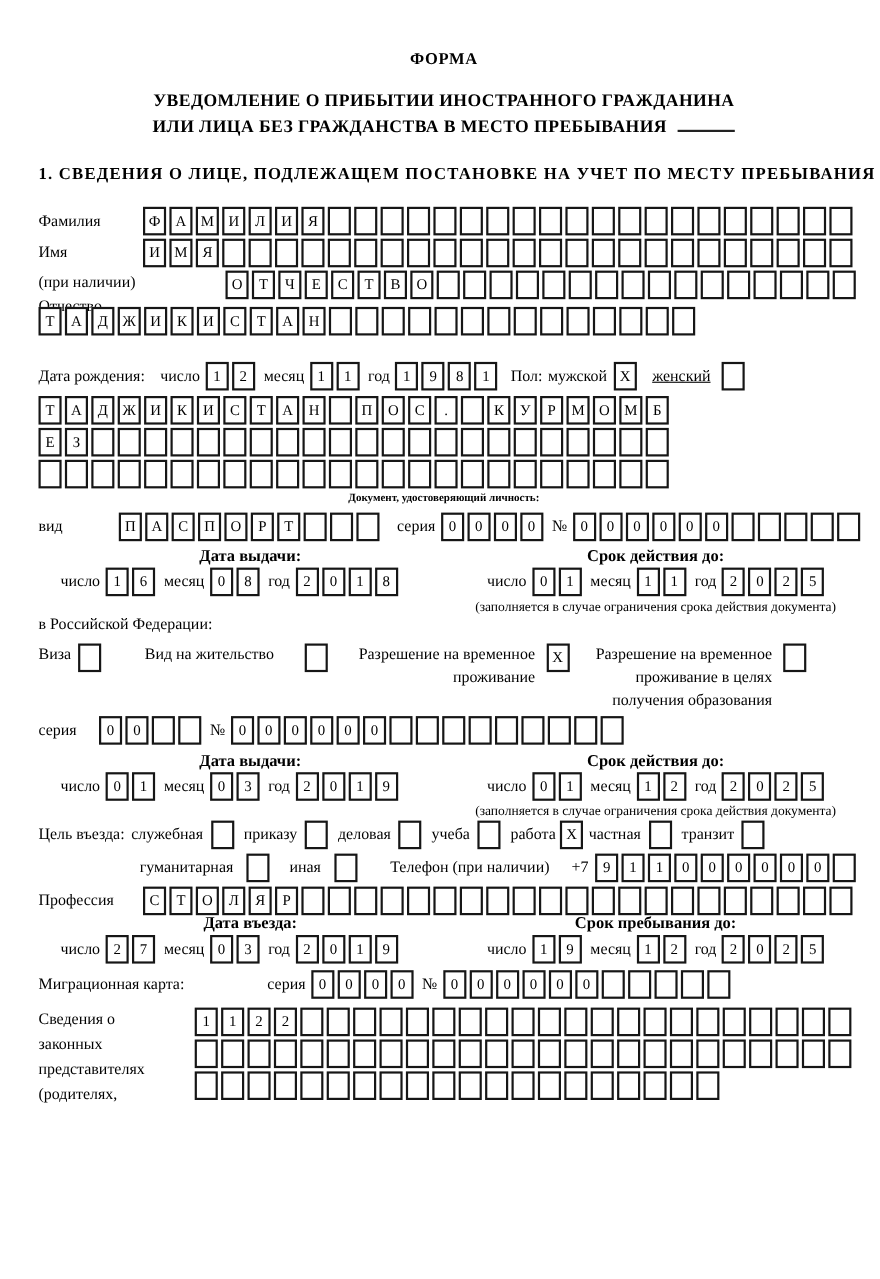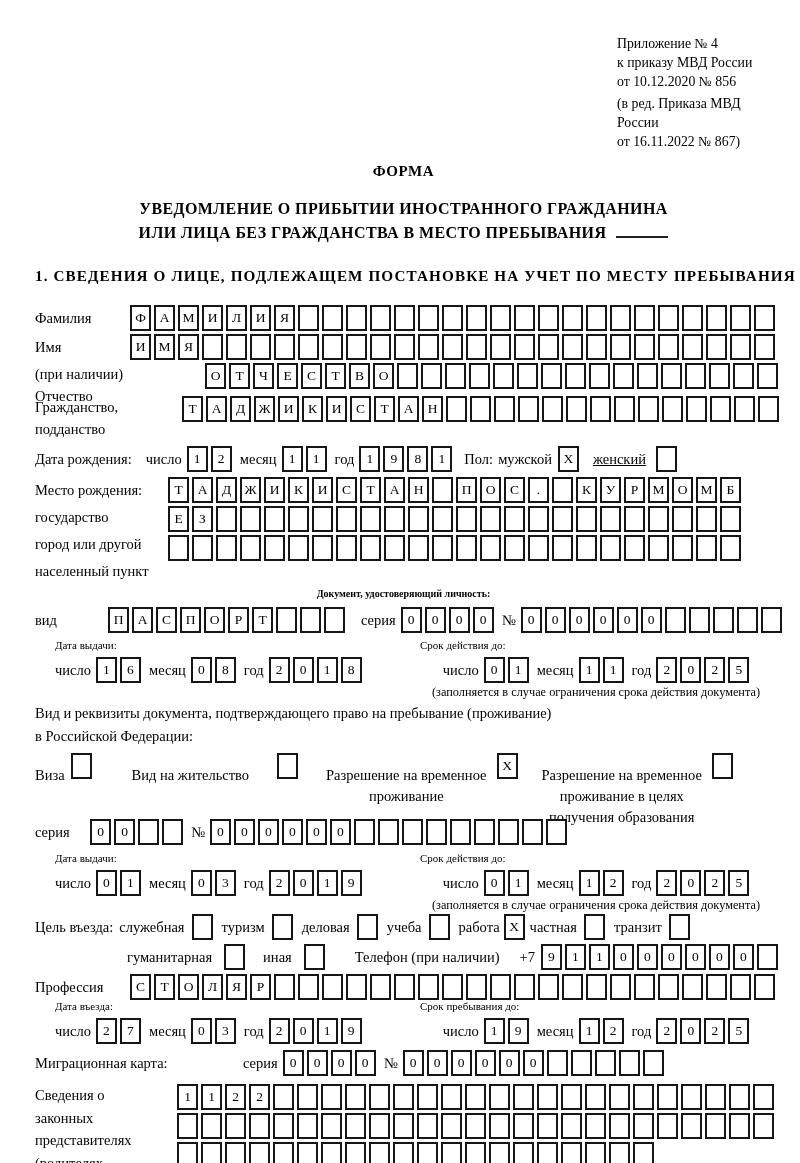--- a/index.html
+++ b/index.html
@@ -39,50 +39,43 @@
   }
   .stack { display:flex; flex-direction:column; gap:3px; }
   .gap6 { margin-left:6px; } .gap10 { margin-left:10px; } .gap14 { margin-left:14px;text-decoration:underline; }
   .gap20 { margin-left:20px; } .gap30 { margin-left:30px; }
   .center-bold { text-align:center; font-weight:bold; font-size:10px; }
   
   .dates-pair { display:flex; align-items:flex-start; margin-top:6px; }
   .dates-col { display:flex; flex-direction:column; }
   .dates-left { width:345px; margin-left:20px; }
   .dates-right { width:352px; margin-left:20px; }
-  .dates-head { text-align:left; height:17px; font-size:11px; }
+  .dates-head { text-align:center; height:17px; font-size:15px;font-weight:bold; }
   .dates-row { display:flex; align-items:center; height:26px; margin-top:1px; white-space:nowrap; }
   .dlbl { flex:none; margin:0 5px 0 8px; }
   .dlbl-first { margin-left:0; }
   .note { font-size:12.3px; text-align:center; margin-top:2px; height:16px; }
   
   .res-line { height:23px; margin-top:4px; white-space:nowrap; }
   .options-row { display:flex; align-items:flex-start; height:64px; margin-top:2px; }
   .opt { display:flex; align-items:flex-start; }
-  .opt-label { line-height:21px; text-align:center;margin-top:12px; }
+  .opt-label { line-height:21px; text-align:right; }
   .opt .cb { margin-left:10px; margin-top:0; }
   
   .purpose-row { display:flex; align-items:center; height:26px; margin-top:4px; white-space:nowrap; }
   .pair { display:flex; align-items:center; }
   .pair .cb { margin-left:7px; }
   
   .guardians { display:flex; align-items:flex-start; margin-top:8px; }
 </style>
 </head>
 <body>
 
 <div class="page">
 
-  <div class="appendix">
-    <div>Приложение № 4</div>
-    <div>к приказу МВД России</div>
-    <div>от 10.12.2020 № 856</div>
-    <div class="rev">(в ред. Приказа МВД России</div>
-    <div>от 16.11.2022 № 867)</div>
-  </div>
   <div class="forma">ФОРМА</div>
 
   <div class="title">
     <div>УВЕДОМЛЕНИЕ О ПРИБЫТИИ ИНОСТРАННОГО ГРАЖДАНИНА</div>
     <div>
       <span>ИЛИ ЛИЦА БЕЗ ГРАЖДАНСТВА В МЕСТО ПРЕБЫВАНИЯ</span><span class="blank-line"></span>
     </div>
   </div>
 
   <div class="sec-heading">1. СВЕДЕНИЯ О ЛИЦЕ, ПОДЛЕЖАЩЕМ ПОСТАНОВКЕ НА УЧЕТ ПО МЕСТУ ПРЕБЫВАНИЯ</div>
@@ -180,24 +173,20 @@
         <span class="cell"></span>
         <span class="cell"></span>
         <span class="cell"></span>
         <span class="cell"></span>
         <span class="cell"></span>
         <span class="cell"></span>
       </span>
   </div>
 
   <div class="form-row top" style="margin-top:7px;">
-    <span class="lbl-block w147">
-      <span>Гражданство,</span>
-      <span>подданство</span>
-    </span>
     <span class="cells">
         <span class="cell">Т</span>
         <span class="cell">А</span>
         <span class="cell">Д</span>
         <span class="cell">Ж</span>
         <span class="cell">И</span>
         <span class="cell">К</span>
         <span class="cell">И</span>
         <span class="cell">С</span>
         <span class="cell">Т</span>
@@ -240,26 +229,20 @@
         <span class="cell">1</span>
       </span>
     <span class="dlbl" style="margin-left:12px;">Пол:</span>
     <span>мужской</span>
     <span class="cb gap6">X</span>
     <span class="gap14">женский</span>
     <span class="cb gap10"></span>
   </div>
 
   <div class="guardians" style="margin-top:5px;">
-    <span class="lbl-block w133 lh26">
-      <span>Место рождения:</span>
-      <span>государство</span>
-      <span>город или другой</span>
-      <span>населенный пункт</span>
-    </span>
     <span class="stack">
       <span class="cells">
           <span class="cell">Т</span>
           <span class="cell">А</span>
           <span class="cell">Д</span>
           <span class="cell">Ж</span>
           <span class="cell">И</span>
           <span class="cell">К</span>
           <span class="cell">И</span>
           <span class="cell">С</span>
@@ -415,21 +398,20 @@
             <span class="cell">2</span>
             <span class="cell">0</span>
             <span class="cell">2</span>
             <span class="cell">5</span>
           </span>
       </div>
       <div class="note">(заполняется в случае ограничения срока действия документа)</div>
     </div>
   </div>
 
-  <div class="res-line">Вид и реквизиты документа, подтверждающего право на пребывание (проживание)</div>
   <div class="res-line" style="margin-top:0;">в Российской Федерации:</div>
 
   <div class="options-row">
     <div class="opt">
       <span class="opt-label">Виза</span>
       <span class="cb" style="margin-left:6px;"></span>
     </div>
     <div class="opt" style="margin-left:40px;">
       <span class="opt-label">Вид на жительство</span>
       <span class="cb" style="margin-left:28px;"></span>
@@ -527,21 +509,21 @@
     </div>
   </div>
 
   <div class="purpose-row" style="margin-top:0;">
     <span class="lbl">Цель въезда:</span>
     <span class="pair" style="margin-left:6px;">
       <span>служебная</span>
       <span class="cb"></span>
     </span>
     <span class="pair" style="margin-left:9px;">
-      <span>туризм</span>
+      <span>приказу</span>
       <span class="cb"></span>
     </span>
     <span class="pair" style="margin-left:9px;">
       <span>деловая</span>
       <span class="cb"></span>
     </span>
     <span class="pair" style="margin-left:9px;">
       <span>учеба</span>
       <span class="cb"></span>
     </span>

